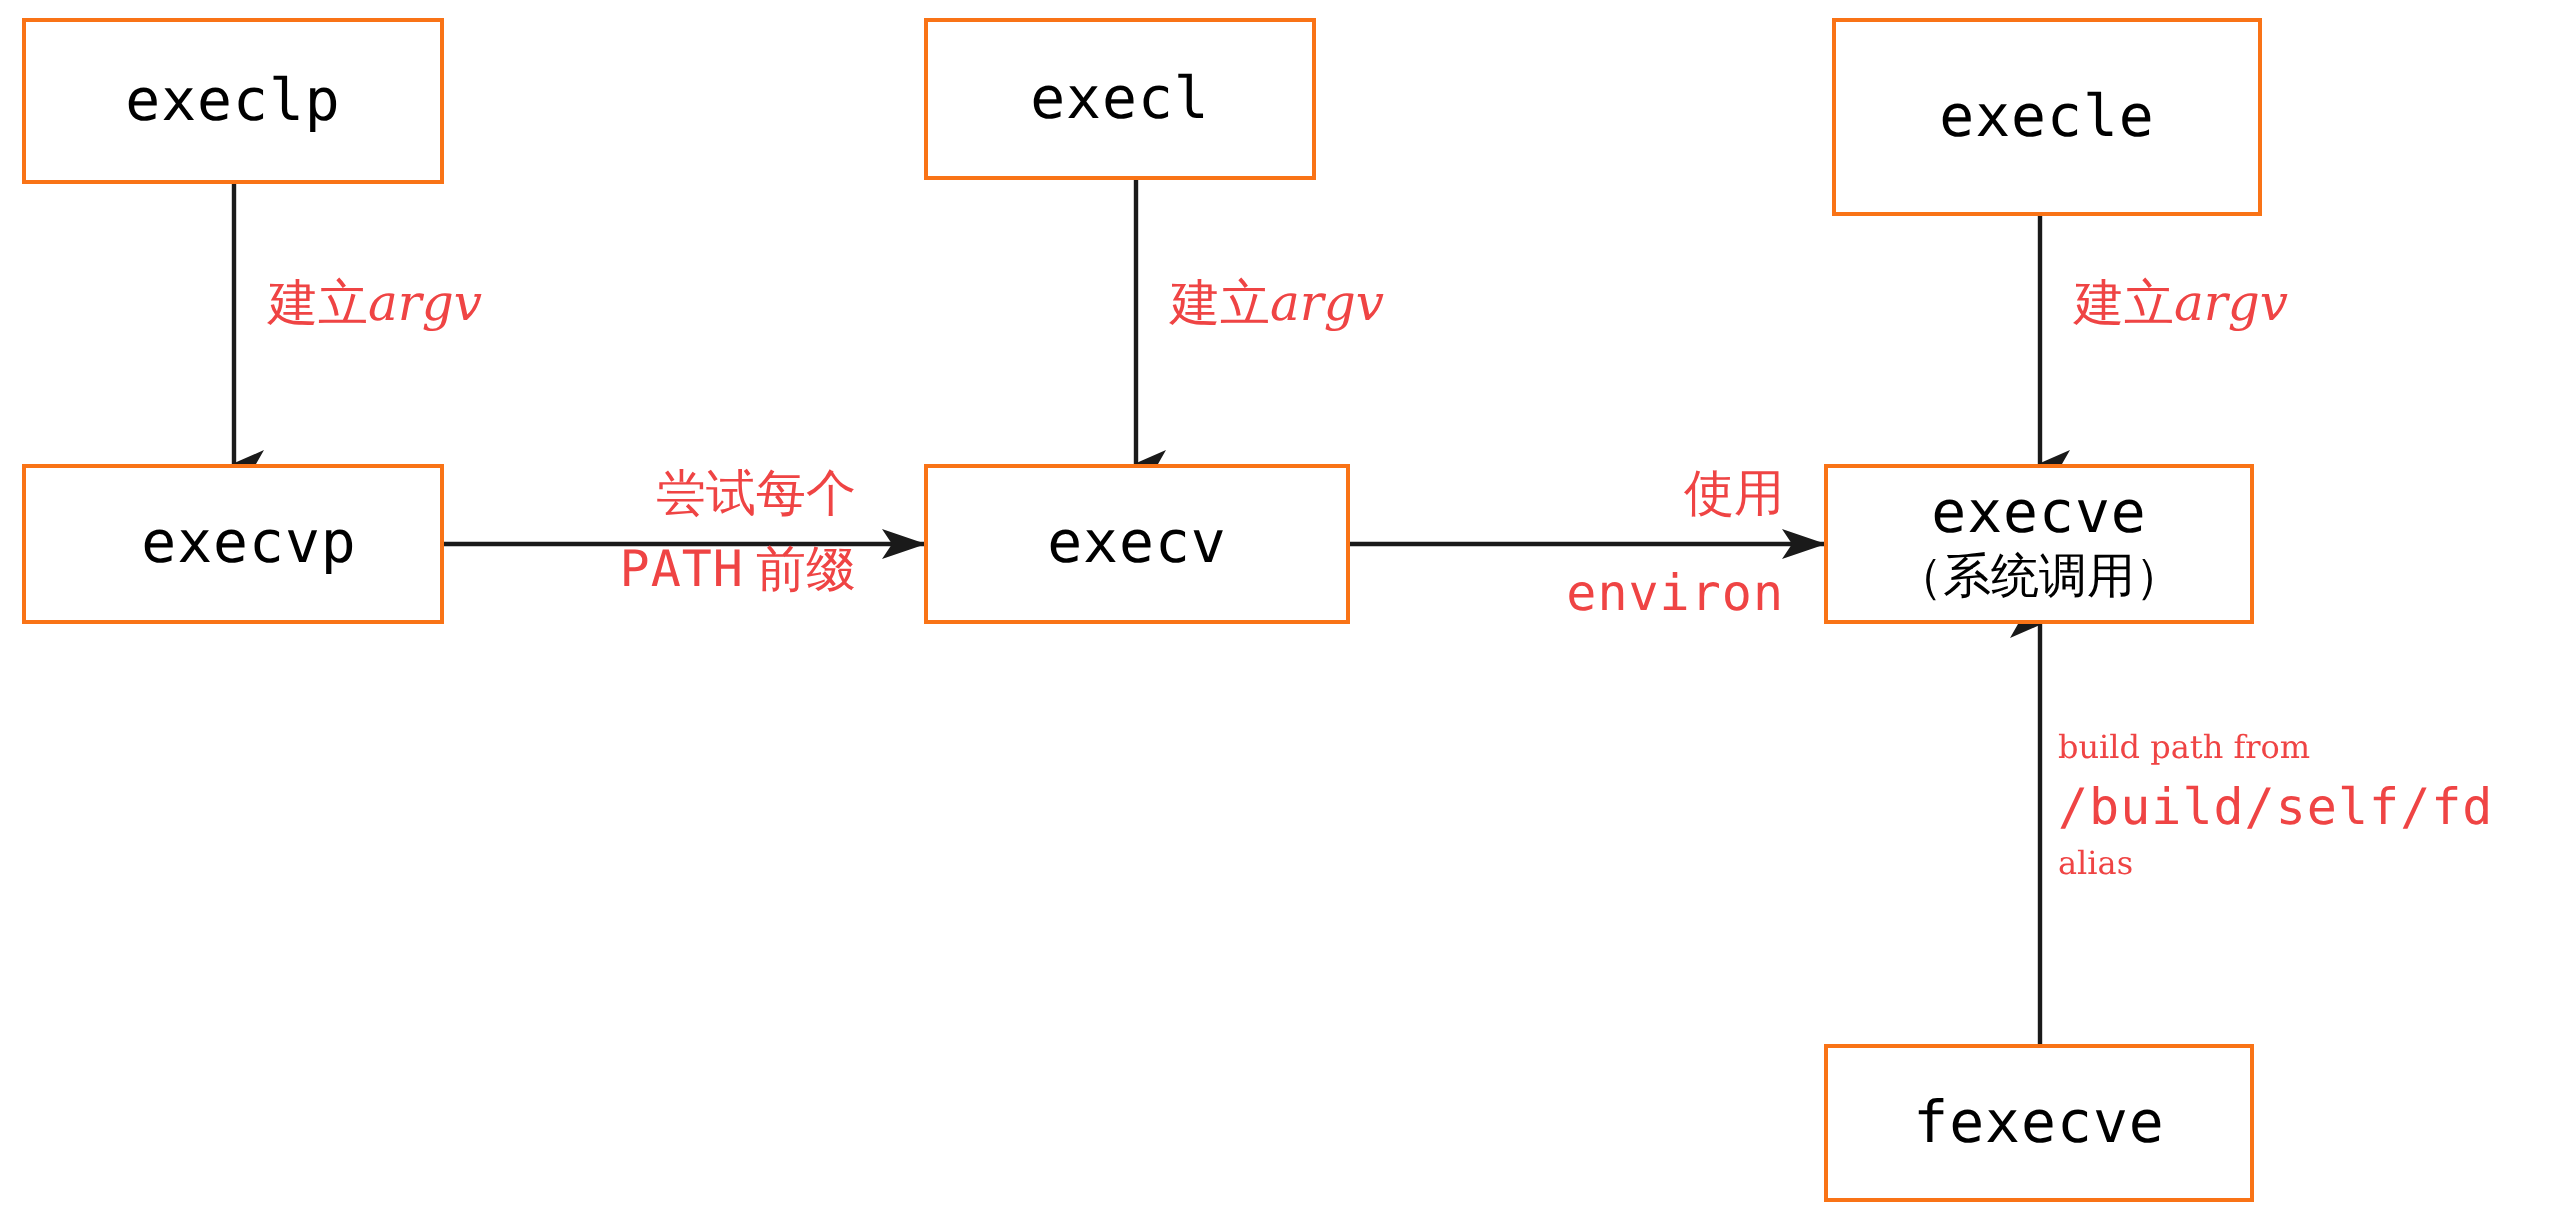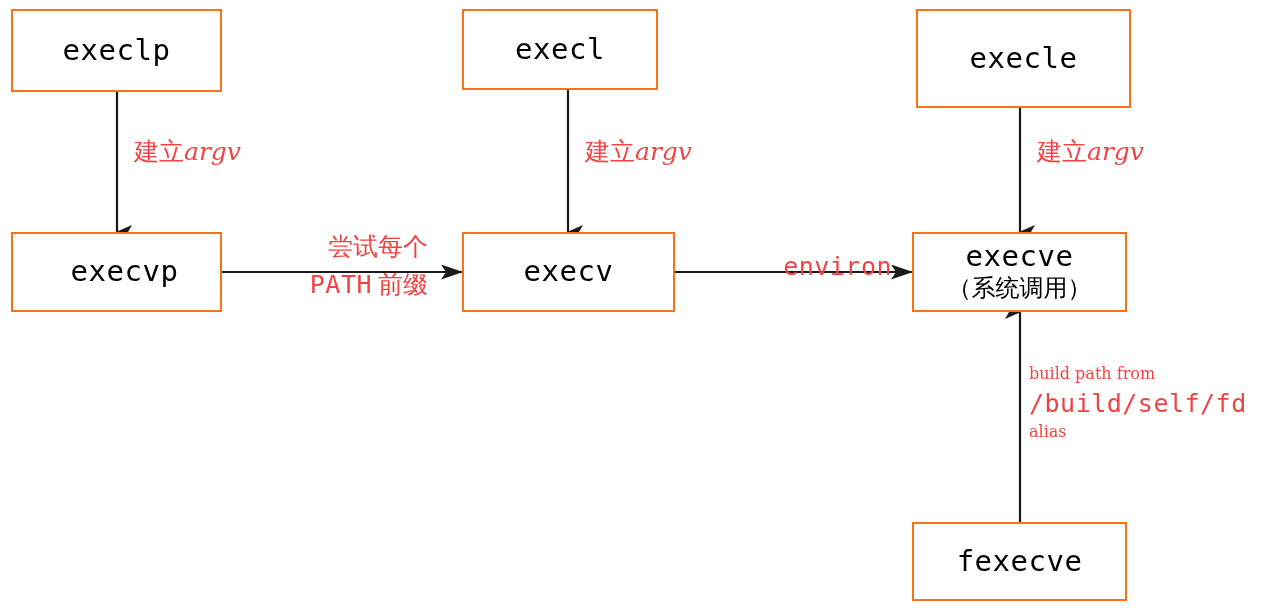--- a/index.html
+++ b/index.html
@@ -147,20 +147,21 @@
   <div class="edge-label" style="left:1037px; top:137px;">
     <span class="cjk">建立</span><span class="ital-serif">argv</span>
   </div>
 
   <div class="edge-label stack ctr" style="left:258px; top:232px; width:170px;">
     <span class="cjk">尝试每个</span>
     <span style="margin-top:8px;"><span class="mono-txt">PATH</span><span class="cjk" style="margin-left:6px;">前缀</span></span>
   </div>
 
   <div class="edge-label stack ctr" style="left:712px; top:232px; width:180px;">
+    <span class="cjk">使用</span>
     <span class="mono-txt" style="margin-top:20px;">environ</span>
   </div>
 
   <div class="edge-label stack" style="left:1029px; top:365px;">
     <span class="serif-txt">build path from</span>
     <span class="mono-txt" style="margin-top:5px;">/build/self/fd</span>
     <span class="serif-txt" style="margin-top:5px;">alias</span>
   </div>
 
 </div>

